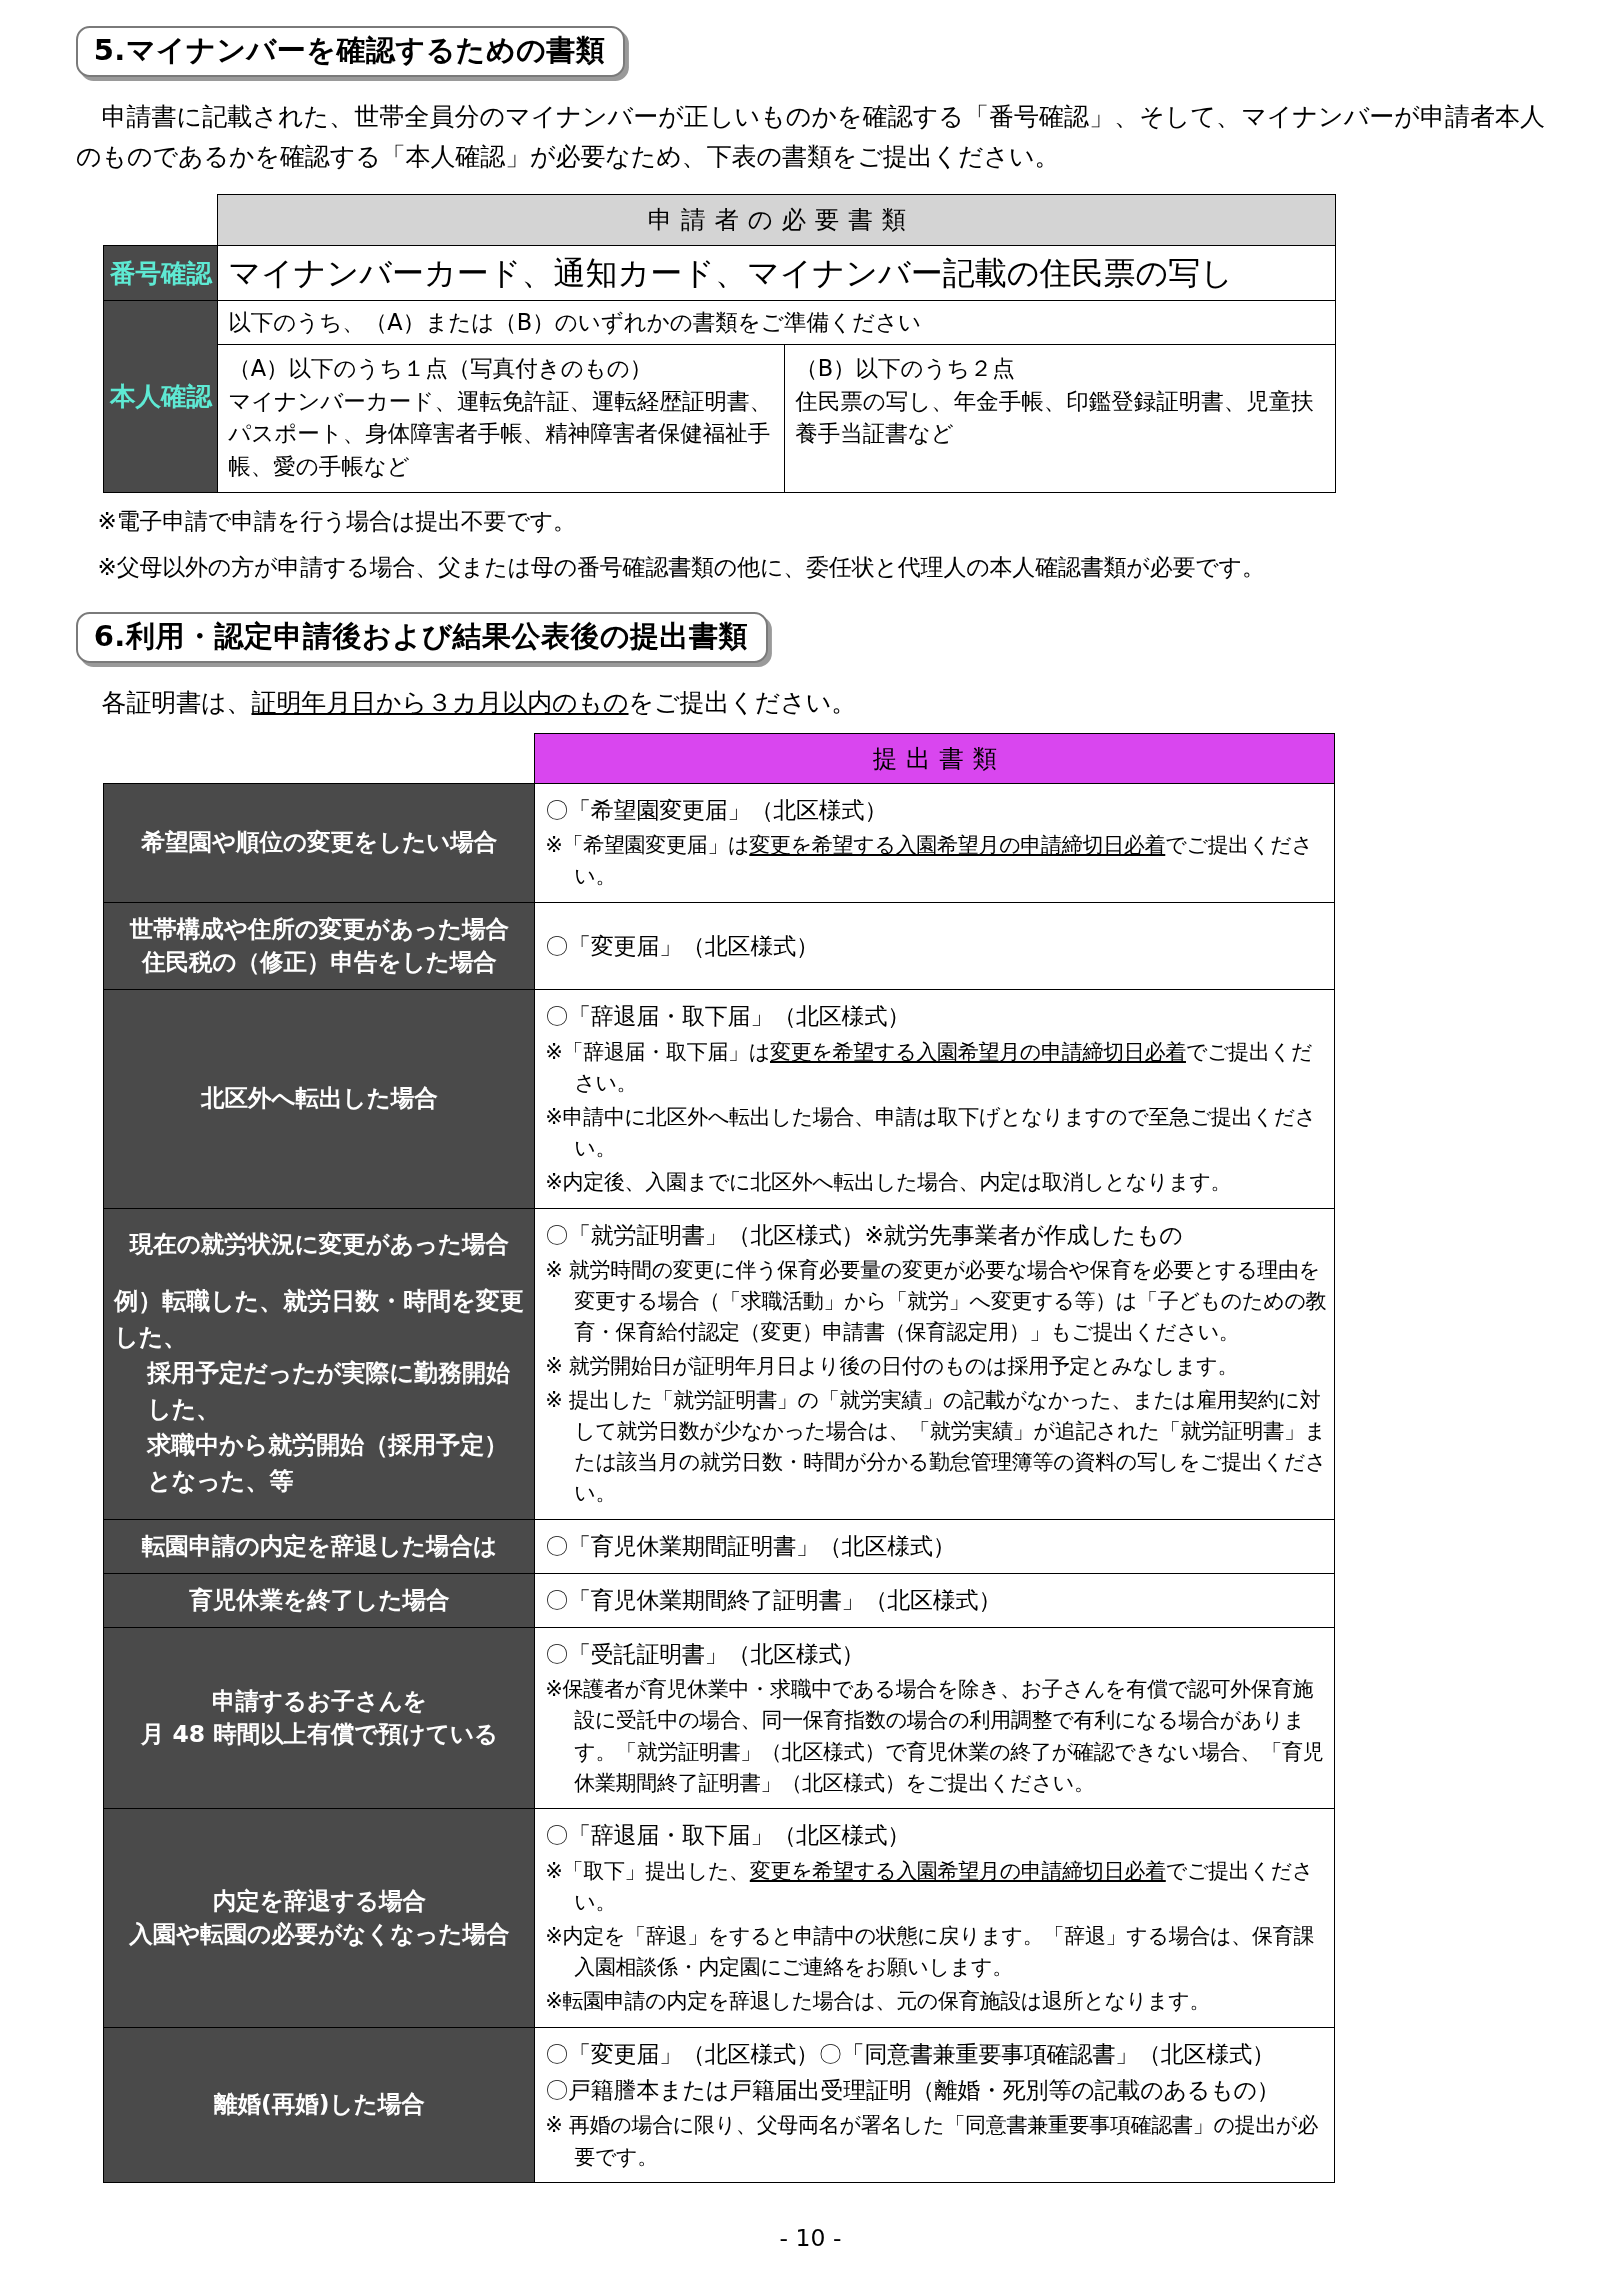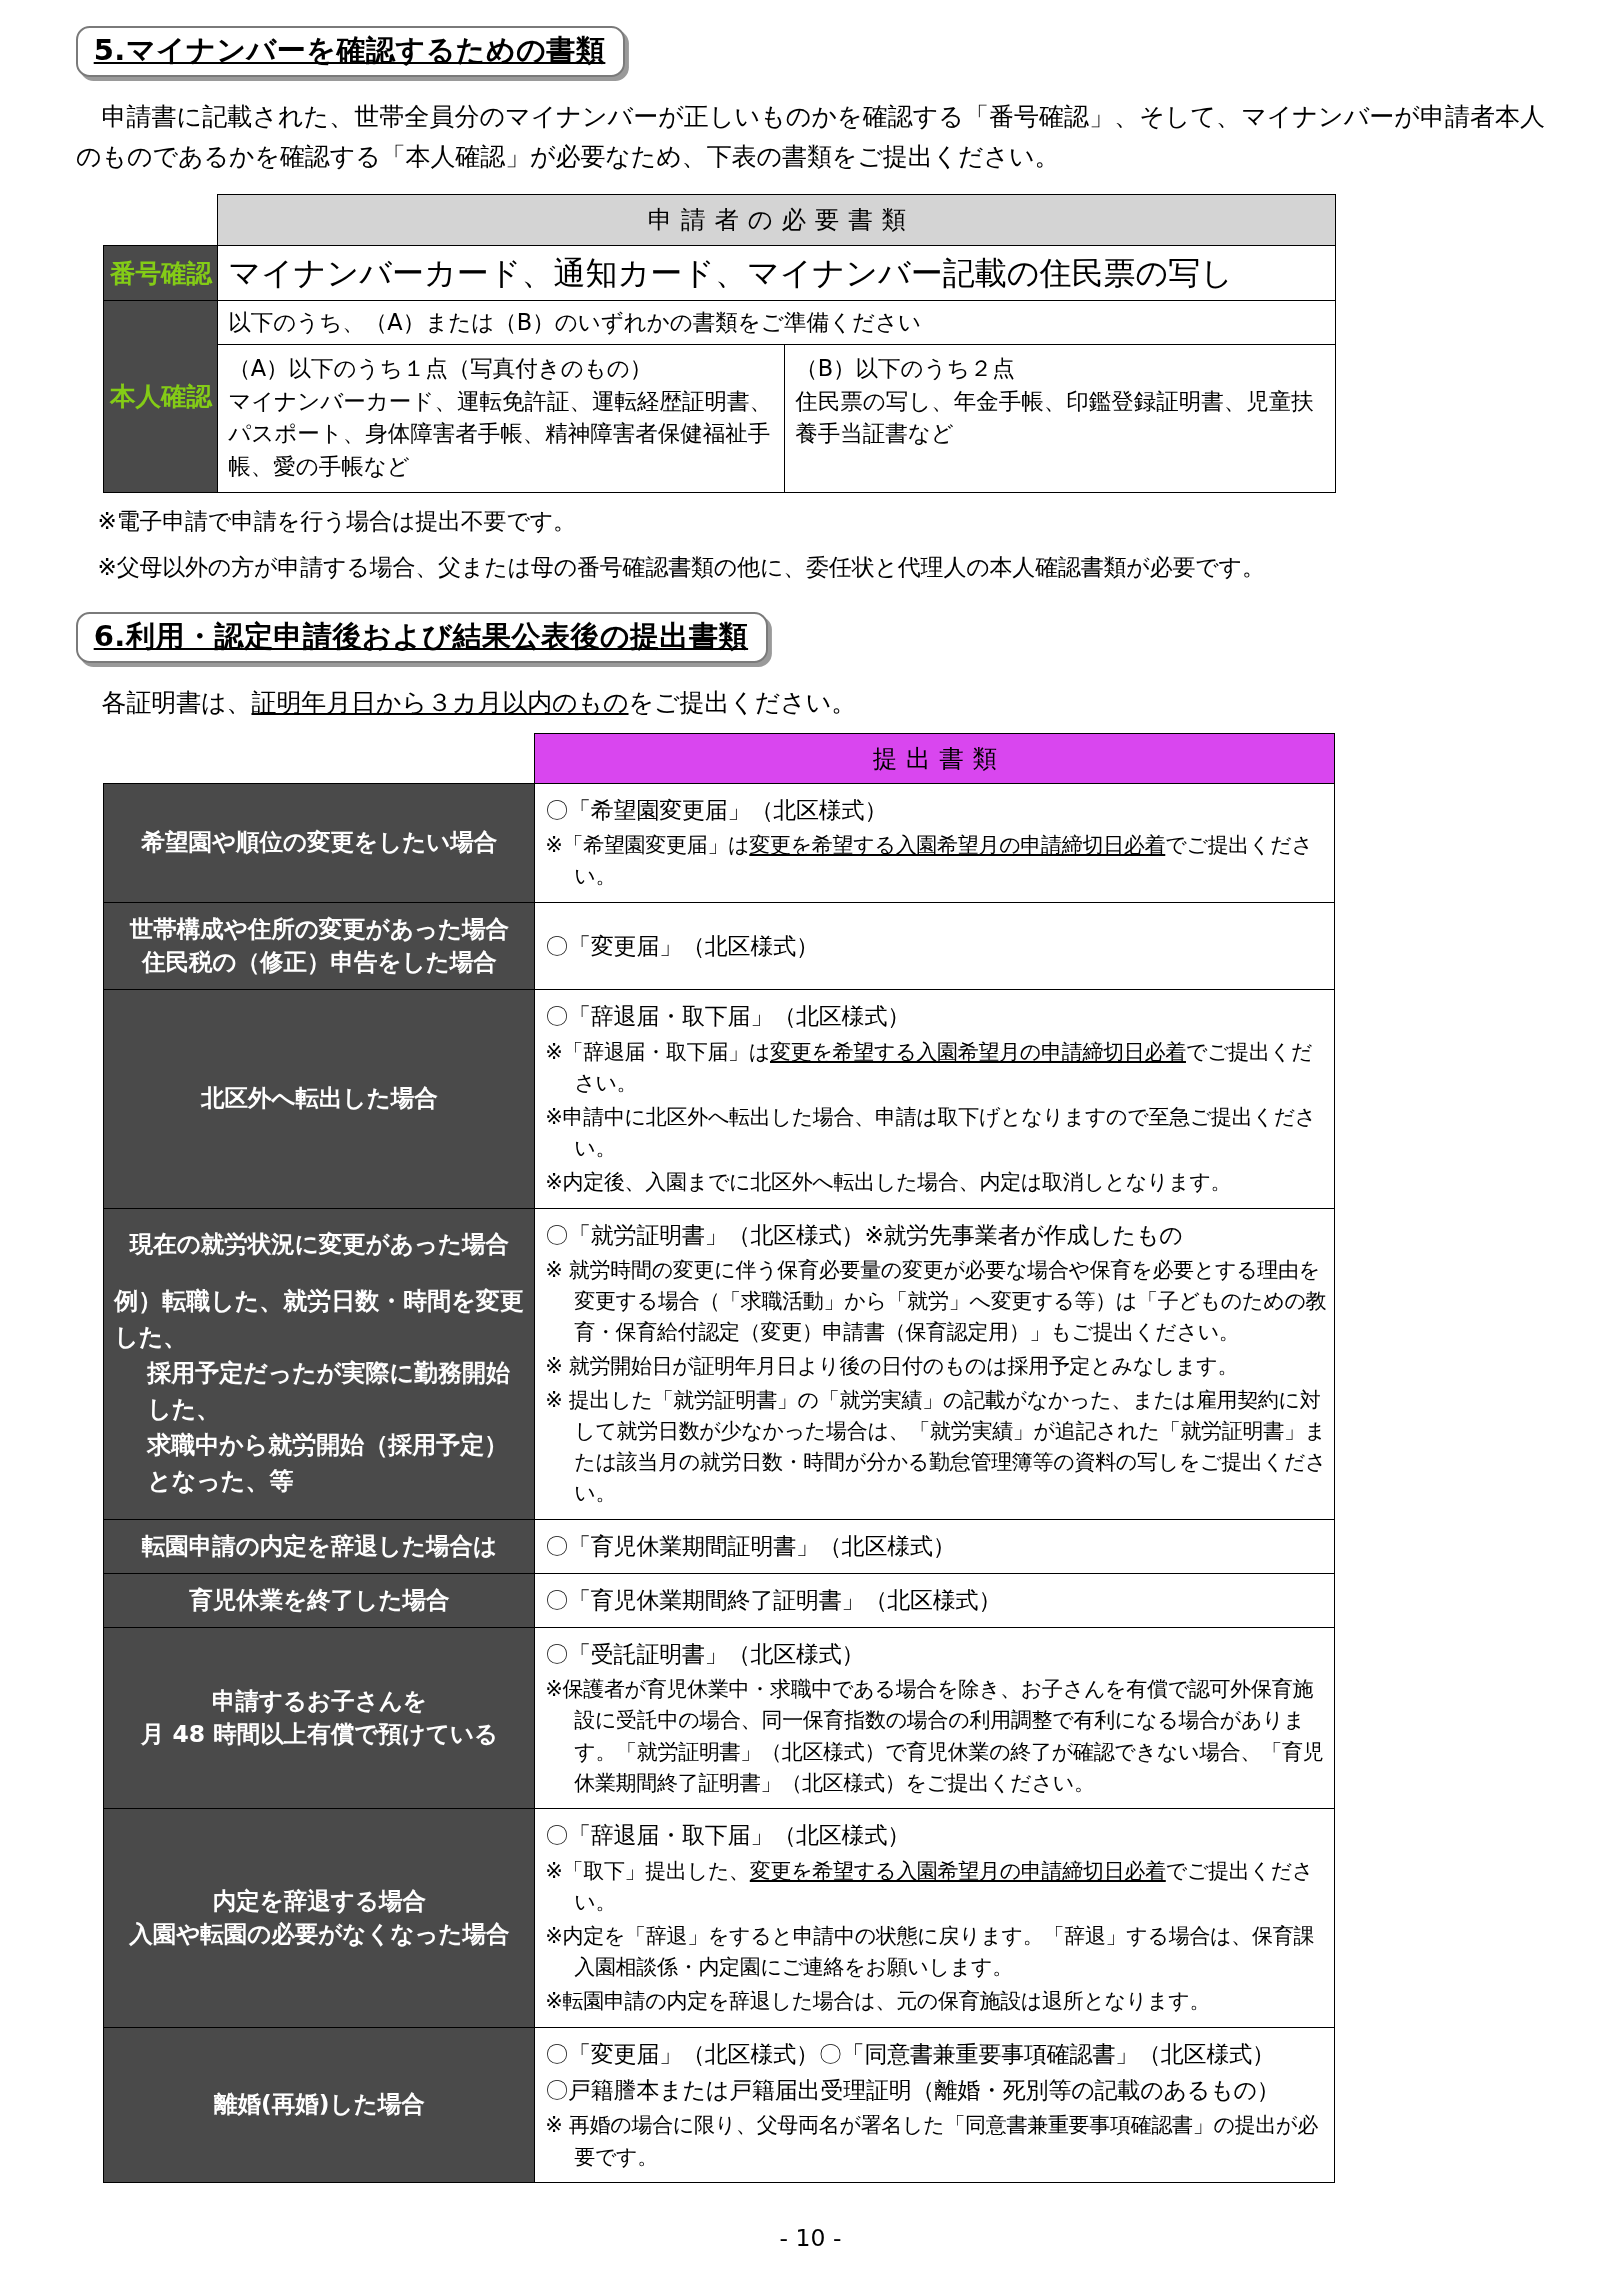--- a/index.html
+++ b/index.html
@@ -32,21 +32,20 @@
     padding: 5.9px 17.6px 7.8px 15.7px;
     background: #ffffff;
     margin: 0 0 5.9px 0;
   }
   .section-head .txt {
     font-size: 29px;
     font-weight: bold;
     letter-spacing: 0.5px;
     line-height: 1.18;
     white-space: nowrap;
-    text-decoration: underline;
   }
 
   
   .para {
     font-size: 25px;
     line-height: 1.62;
     text-align: justify;
     margin: 13.7px 0 0 0;
     letter-spacing: -0.1px;
   }
@@ -77,21 +76,21 @@
   .t1 .hdr {
     background: #d4d4d4;
     text-align: center;
     font-size: 24.5px;
     letter-spacing: 8.8px;
     padding: 8.8px 0 8.8px 8.8px;
     font-weight: normal;
   }
   .t1 .lbl {
     background: #4a4a4a;
-    color: #84cc16;
+    color: #5eead4;
     font-weight: bold;
     font-size: 25.5px;
     text-align: center;
     width: 114px;
     padding: 5.9px 2px;
     letter-spacing: 0px;
   }
   .t1 .cell {
     background: #ffffff;
     font-size: 32px;

